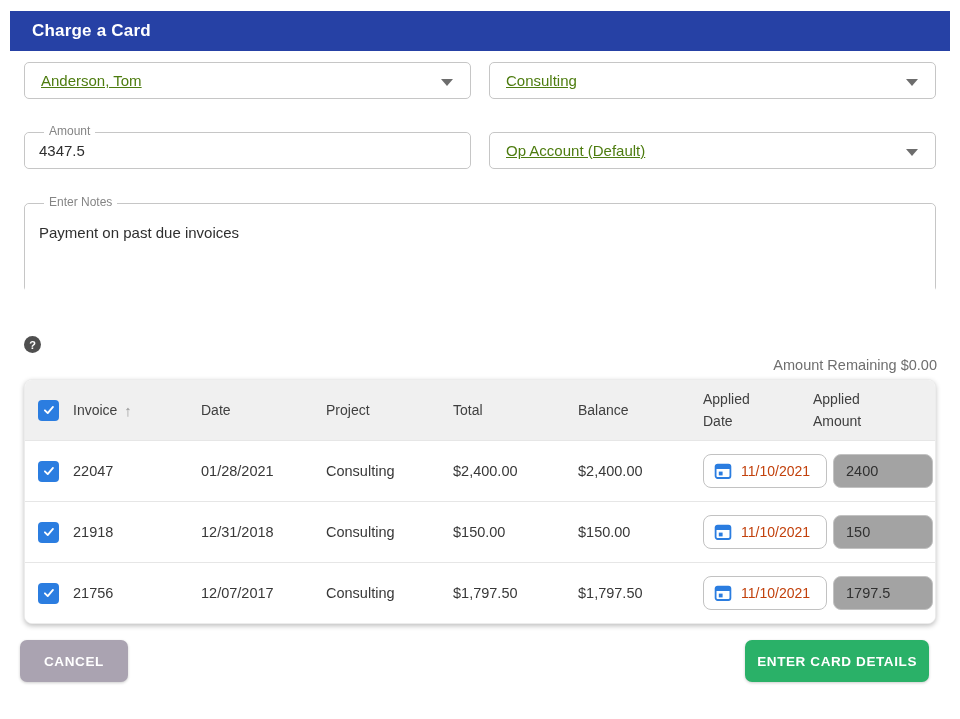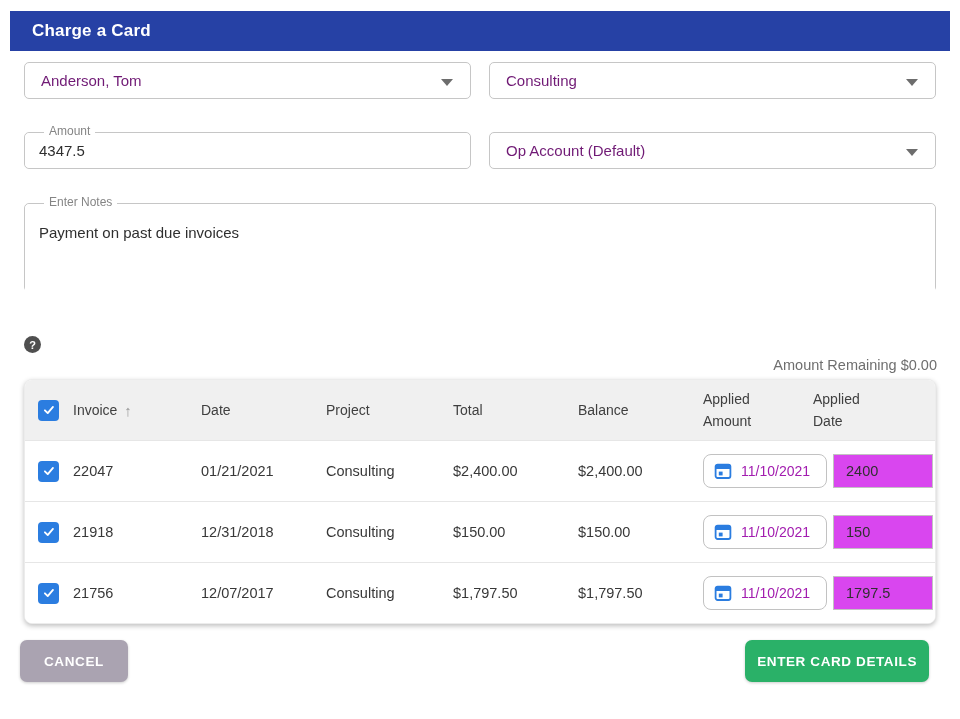--- a/index.html
+++ b/index.html
@@ -13,21 +13,21 @@
 
   
   .form-row { display:flex; margin:0 24px; gap:18px; }
   .row1 { margin-top:11px; }
   .row2 { margin-top:33px; }
   .half { flex:1 1 0; position:relative; }
 
   .select { height:37px; border:1px solid #c6c6c6; border-radius:5px;
     display:flex; align-items:center; padding:0 16px; cursor:pointer;
     background:#fff; position:relative; }
-  .select-value { font-size:15px; color:#701a75; }
+  .select-value { font-size:15px; color:#4d7c0f;text-decoration:underline; }
   .caret { position:absolute; right:17px; top:16px; width:0; height:0;
     border-left:6px solid transparent; border-right:6px solid transparent;
     border-top:7px solid #6d6d6d; }
 
   .outlined { position:relative; border:1px solid #c6c6c6; border-radius:5px;
     background:#fff; height:37px; }
   .notch-label { position:absolute; top:-9px; left:19px; background:#fff;
     padding:0 5px; font-size:12px; color:#858585; }
   .outlined-input { border:none; outline:none; width:100%; height:35px;
     padding:0 14px; font-size:15px; color:#2f2f2f; border-radius:5px;
@@ -63,25 +63,25 @@
   .checkbox svg { width:14px; height:14px; }
   .hdr-invoice { display:flex; align-items:center; gap:7px; }
   .sort-arrow { color:#9a9a9a; font-size:15px; }
   .hdr-wrap { display:block; line-height:22px; }
   .w-applied-date { width:56px; }
   .w-applied-amount { width:62px; }
 
   .date-input { width:124px; height:34px; border:1px solid #c2c2c2;
     border-radius:8px; display:flex; align-items:center; gap:9px;
     padding-left:10px; cursor:pointer; background:#fff; }
-  .date-input .date-text { font-size:14px; font-weight:500; color:#a21caf; }
+  .date-input .date-text { font-size:14px; font-weight:500; color:#c2410c; }
   .cal-icon { width:18px; height:18px; display:flex; cursor:pointer; }
   .amt-input { margin-left:3px; width:100px; height:34px; border:1px solid #c2c2c2;
-    border-radius:0; padding:0 12px; font-size:14.5px; color:#303030;
-    outline:none; background:#d946ef; font-family:"Liberation Sans", sans-serif; }
+    border-radius:8px; padding:0 12px; font-size:14.5px; color:#303030;
+    outline:none; background:#a3a3a3; font-family:"Liberation Sans", sans-serif; }
 
   
   .footer { margin:16px 31px 0 20px; display:flex; justify-content:space-between; }
   .btn { height:42px; border:none; border-radius:7px; color:#fff;
     font-size:13.5px; font-weight:bold; letter-spacing:.6px; cursor:pointer;
     font-family:"Liberation Sans", sans-serif; box-shadow:0 1px 3px rgba(0,0,0,.2); }
   .btn.cancel { background:#aaa3b1; padding:0 24px; }
   .btn.submit { background:#2ab168; padding:0 12px; }
 </style>
 </head>
@@ -146,39 +146,39 @@
       </div>
       <div class="hdr-invoice">
         <span>Invoice</span>
         <span class="sort-arrow">↑</span>
       </div>
       <div>Date</div>
       <div>Project</div>
       <div>Total</div>
       <div>Balance</div>
       <div>
+          <span class="hdr-wrap w-applied-date">Applied Date</span>
+        </div>
+      <div>
           <span class="hdr-wrap w-applied-amount">Applied Amount</span>
-        </div>
-      <div>
-          <span class="hdr-wrap w-applied-date">Applied Date</span>
         </div>
     </div>
 
     <div>
 
         <div class="trow">
           <div class="cell-check">
             <span class="checkbox">
               <svg viewBox="0 0 24 24">
                 <path d="M5 12.5l4.8 4.8 9-10.5" fill="none" stroke="#fff" stroke-width="3.2" stroke-linecap="round" stroke-linejoin="round"></path>
               </svg>
             </span>
           </div>
           <div>22047</div>
-          <div>01/21/2021</div>
+          <div>01/28/2021</div>
           <div>Consulting</div>
           <div>$2,400.00</div>
           <div>$2,400.00</div>
           <div>
             <div class="date-input">
               <span class="cal-icon">
                 <svg viewBox="0 0 18 18">
                   <rect x="1.6" y="2.6" width="14.8" height="13.4" rx="2" fill="none" stroke="#2b7de0" stroke-width="1.8"></rect>
                   <path d="M1.6 4.6 q0-2 2-2 h10.8 q2 0 2 2 v2.4 h-14.8z" fill="#2b7de0"></path>
                   <rect x="4.8" y="9.6" width="3.8" height="3.8" fill="#2b7de0"></rect>

